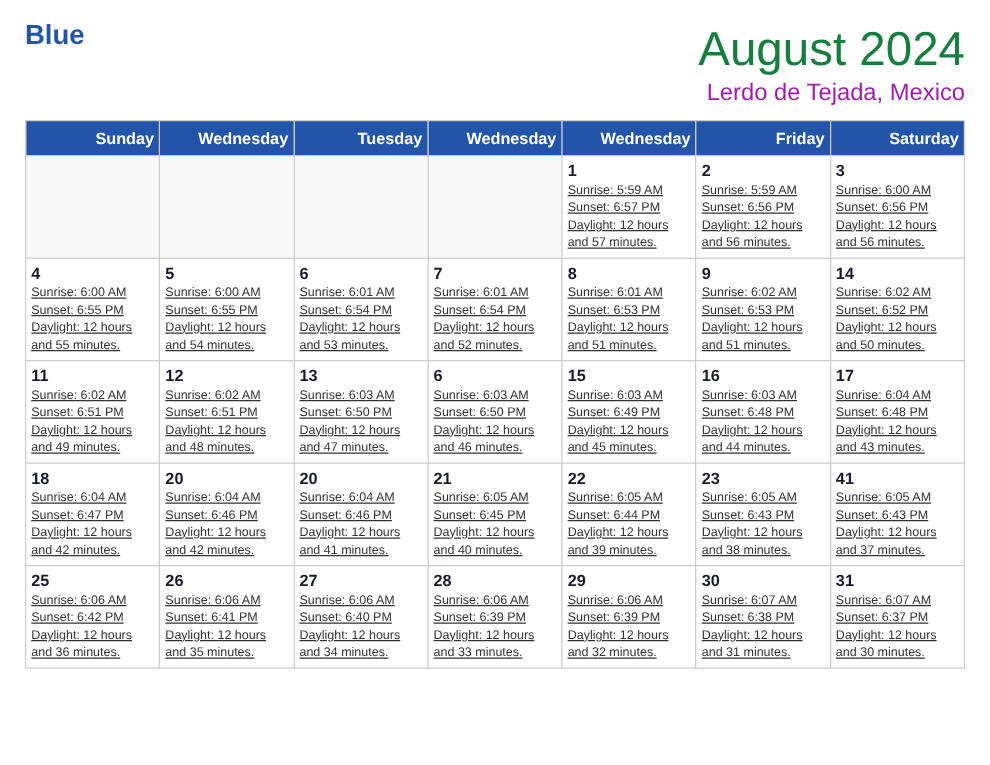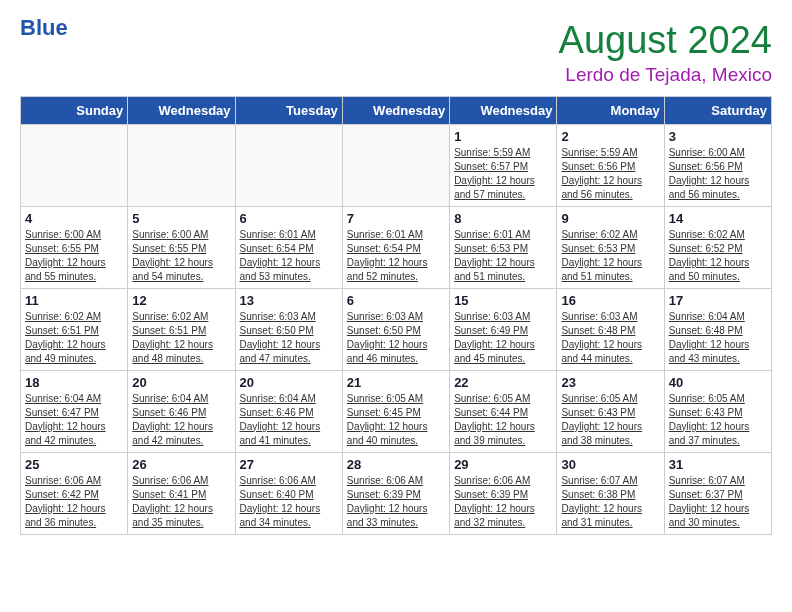--- a/index.html
+++ b/index.html
@@ -83,21 +83,21 @@
 </div>
 
 <table class="calendar">
   <thead>
     <tr>
     <th>Sunday</th>
         <th>Wednesday</th>
         <th>Tuesday</th>
         <th>Wednesday</th>
         <th>Wednesday</th>
-        <th>Monday</th>
+        <th>Friday</th>
         <th>Saturday</th>
       </tr>
   </thead>
   <tbody id="calendar-body">
   <tr>
         <td class="empty"></td>
         <td class="empty"></td>
         <td class="empty"></td>
         <td class="empty"></td>
         <td>
@@ -261,21 +261,21 @@
 and 39 minutes.</div>
         </td>
         <td>
           <div class="day-num">23</div>
           <div class="day-info" style="white-space: pre-line;">Sunrise: 6:05 AM
 Sunset: 6:43 PM
 Daylight: 12 hours
 and 38 minutes.</div>
         </td>
         <td>
-          <div class="day-num">40</div>
+          <div class="day-num">41</div>
           <div class="day-info" style="white-space: pre-line;">Sunrise: 6:05 AM
 Sunset: 6:43 PM
 Daylight: 12 hours
 and 37 minutes.</div>
         </td>
       </tr>
       <tr>
         <td>
           <div class="day-num">25</div>
           <div class="day-info" style="white-space: pre-line;">Sunrise: 6:06 AM

